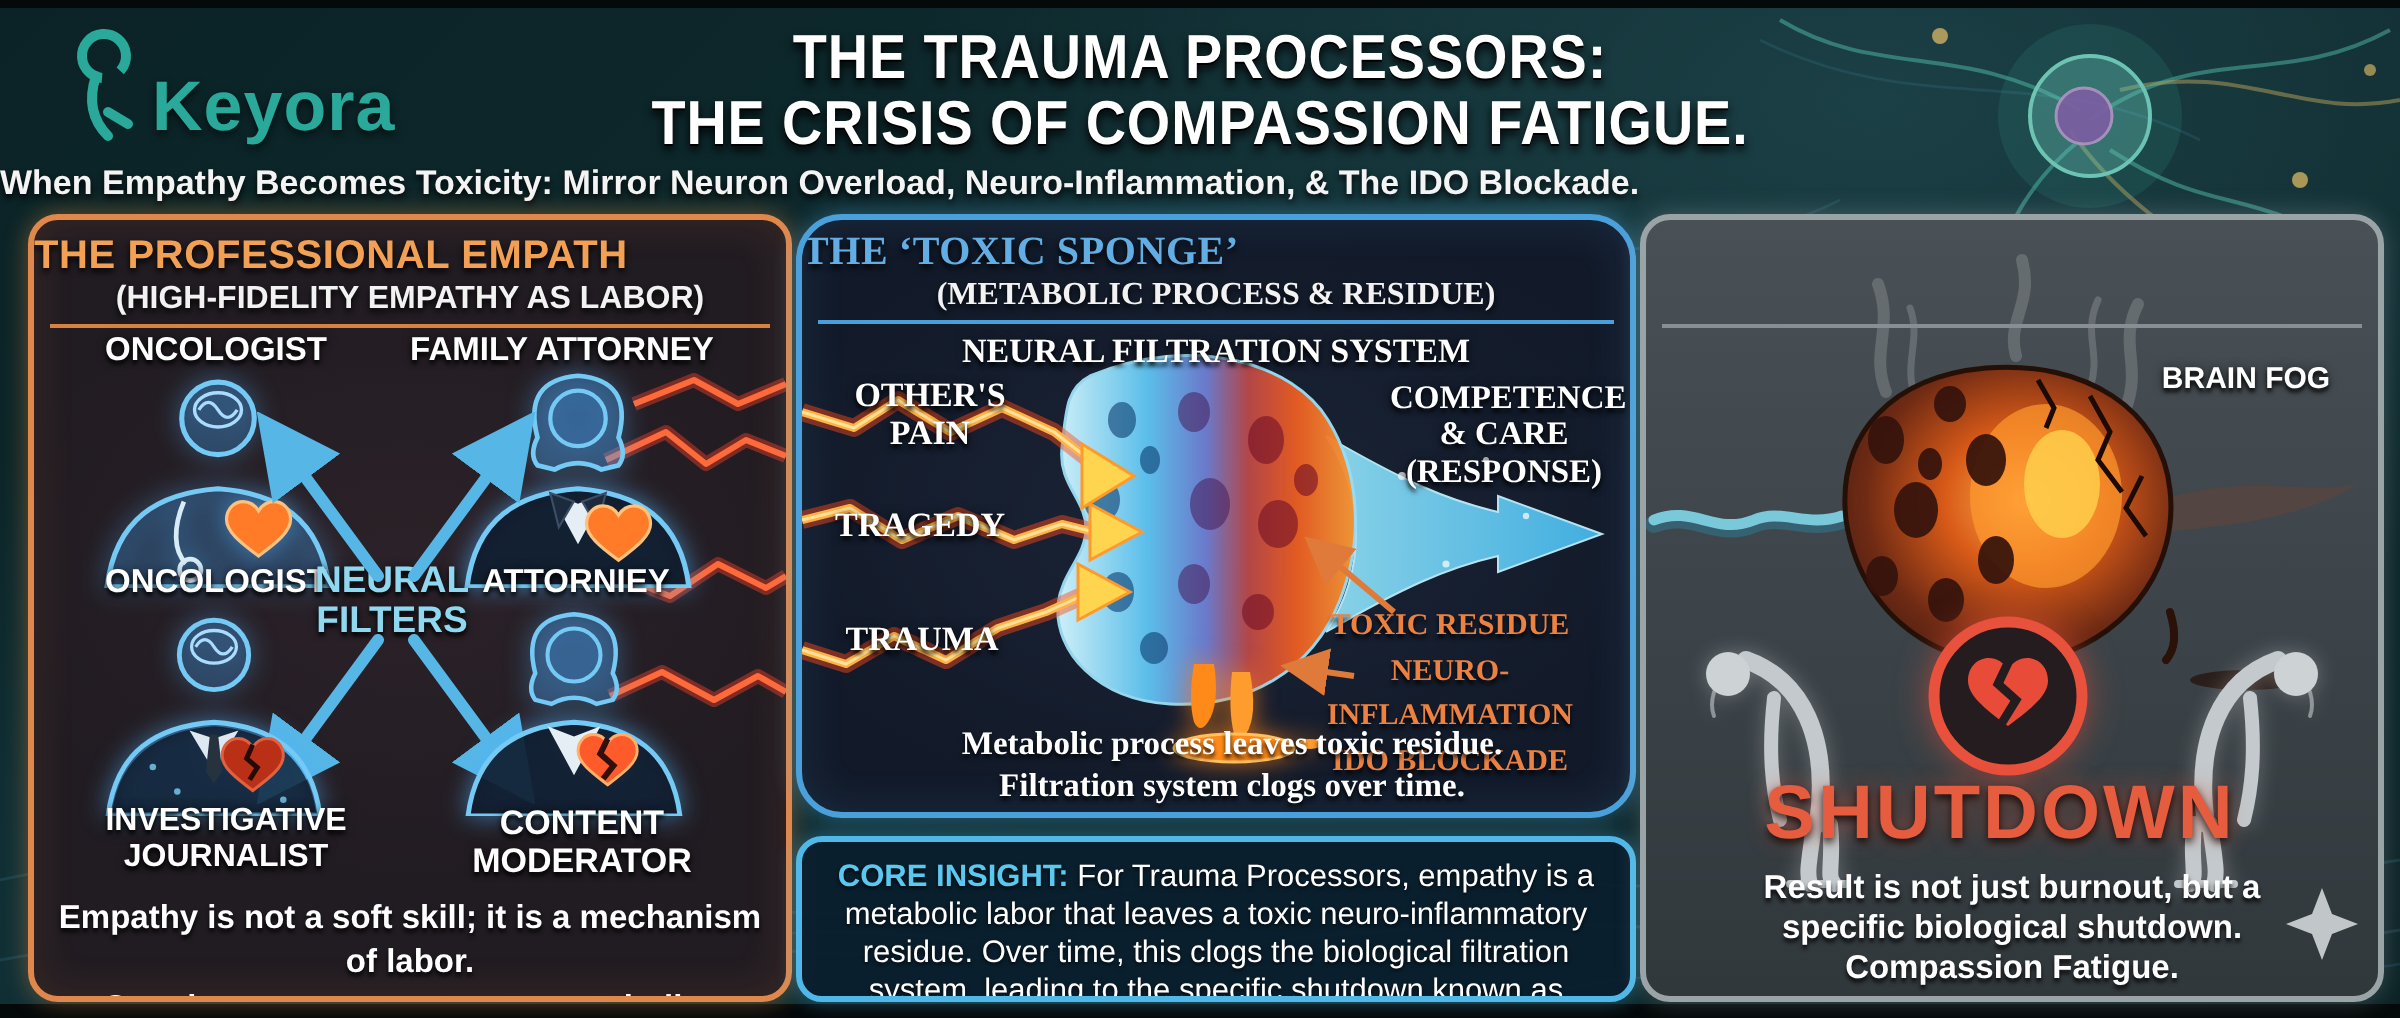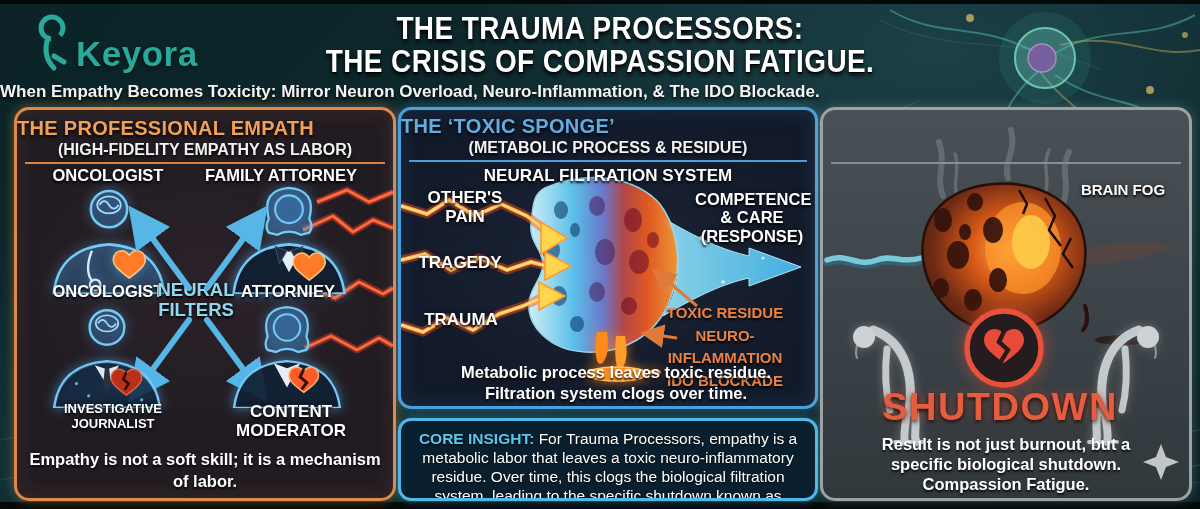--- a/index.html
+++ b/index.html
@@ -11,21 +11,21 @@
   .abs{position:absolute;}
   .bar{position:absolute;left:0;right:0;background:#04090a;}
   .lbl{position:absolute;font-weight:bold;color:#fff;text-align:center;line-height:1.12;
     text-shadow:0 2px 2px rgba(0,0,0,.85),0 0 5px rgba(0,0,0,.55);}
   .panel{position:absolute;border-radius:15px;overflow:hidden;}
   .left-panel{left:14px;top:107px;width:376px;height:388px;border:3px solid #e0884c;
     background:radial-gradient(ellipse 300px 220px at 50% 45%, #2c2229 0%, #211c22 70%);
     box-shadow:0 0 12px rgba(240,150,70,.4), inset 0 0 22px rgba(240,130,60,.12);}
   .mid-panel{left:398px;top:107px;width:414px;height:296px;border:3px solid #4aa0da;
     background:radial-gradient(ellipse 320px 200px at 50% 50%, #1b2437 0%, #121a29 75%);
-    box-shadow:0 0 12px rgba(90,180,235,.4), inset 0 0 22px rgba(80,160,230,.14);border-radius:13px;}
+    box-shadow:0 0 12px rgba(90,180,235,.4), inset 0 0 22px rgba(80,160,230,.14);border-radius:23px;font-family:Liberation Serif, serif;}
   .core-box{left:398px;top:418px;width:414px;height:77px;border:3px solid #4fb8e8;border-radius:13px;
     background:rgba(11,31,46,.94);box-shadow:0 0 10px rgba(80,185,235,.4);}
   .right-panel{left:820px;top:107px;width:366px;height:388px;border:3px solid #9aa4a7;
     background:linear-gradient(180deg,#4a5156 0%,#3c4348 55%,#31383c 100%);
     box-shadow:0 0 12px rgba(200,210,215,.25);}
   .divider{position:absolute;left:8px;right:8px;height:2px;}
   .ph-t{font-weight:bold;font-size:20px;letter-spacing:.3px;text-align:left;
     text-shadow:0 2px 3px rgba(0,0,0,.9);}
   .ph-s{font-weight:bold;font-size:16px;color:#f2f2f2;text-align:center;margin-top:1px;
     text-shadow:0 2px 3px rgba(0,0,0,.9);}
@@ -211,21 +211,21 @@
       <path d="M41,34 q-7,-27 19,-29 q26,2 19,29 q4,8 0,13 l-8,2 q-11,-6 -22,0 l-8,-2 q-4,-5 0,-13 Z" fill="rgba(70,150,230,.26)" stroke="#74caf4" stroke-width="2.2"></path>
       <circle cx="60" cy="25" r="13" fill="rgba(56,140,220,.16)" stroke="#74caf4" stroke-width="2"></circle>
       <path d="M8,104 C12,72 32,60 60,58 C88,60 108,72 112,104 Z" fill="rgba(14,23,38,.88)" stroke="#74caf4" stroke-width="2.4"></path>
       <path d="M47,60 L60,84 L73,60 L60,65 Z" fill="#e6eef5"></path>
       <g transform="translate(62,64) scale(1.45)">
         <path fill="#ff5a2a" stroke="#ffb06a" stroke-width="1" d="M10,17 C4,12.5 0,9.3 0,5.6 C0,2.3 2.4,0 5.2,0 C7.1,0 8.9,1.1 10,2.9 C11.1,1.1 12.9,0 14.8,0 C17.6,0 20,2.3 20,5.6 C20,9.3 16,12.5 10,17 Z"></path>
         <path d="M10,1.5 L7.5,6.5 L12,10.5 L8.5,15" fill="none" stroke="#301008" stroke-width="2"></path>
       </g>
     </svg>
 
-    <div class="lbl" style="left:12px;top:292px;width:168px;font-size:13px">
+    <div class="lbl" style="left:12px;top:292px;width:168px;font-size:16px">
       <div>INVESTIGATIVE</div>
       <div>JOURNALIST</div>
     </div>
     <div class="lbl" style="left:196px;top:292px;width:156px;font-size:17px">
       <div>CONTENT</div>
       <div>MODERATOR</div>
     </div>
 
     <div class="abs footer-l" style="left:10px;right:10px;top:338px">
       <div>Empathy is not a soft skill; it is a mechanism of labor.</div>

